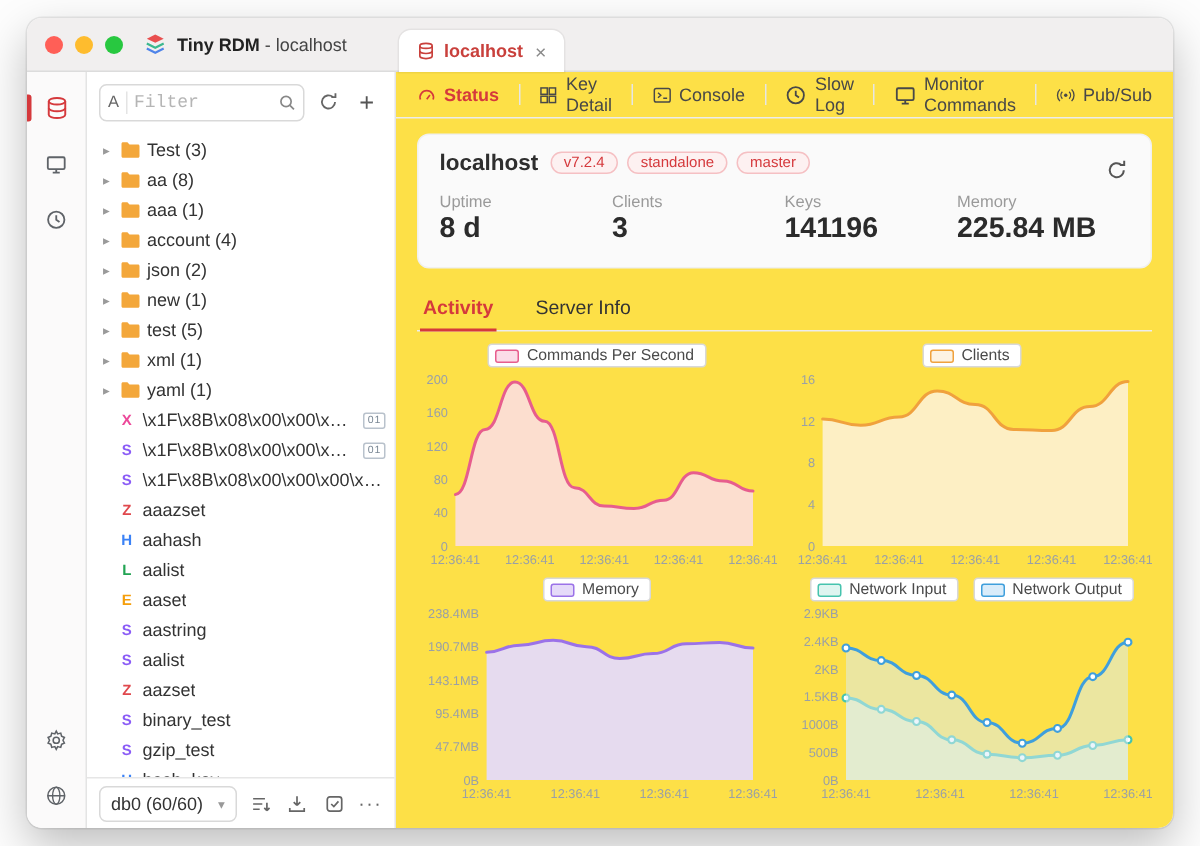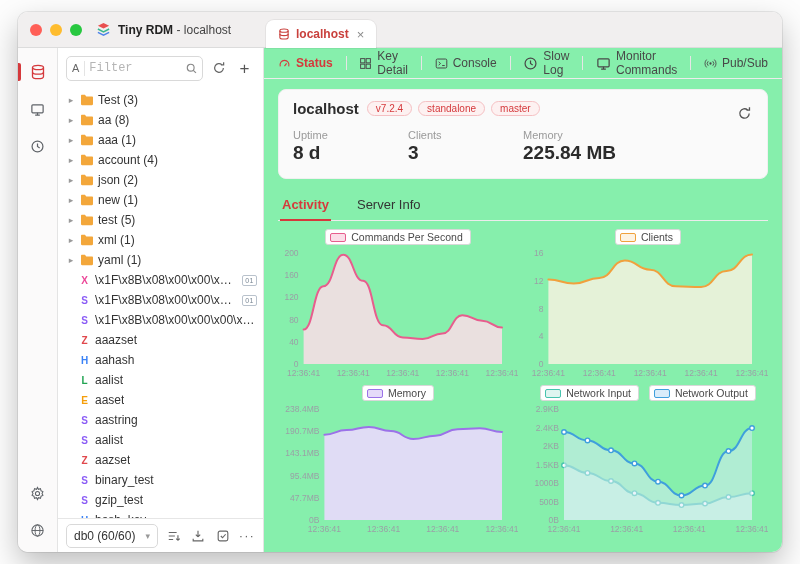--- a/index.html
+++ b/index.html
@@ -54,21 +54,21 @@
   .bin { margin-left:auto; font-size:7px; color:#7a8794; border:1px solid #b9c2cc; border-radius:2px; padding:0 2px; line-height:9px; letter-spacing:.5px; flex:0 0 auto; }
 
   .browser-footer { height:34px; border-top:1px solid #e6e6e6; display:flex; align-items:center; gap:8px; padding:0 8px; flex:0 0 auto; }
   .db-select { width:100px; height:24px; border:1px solid #d9d9d9; border-radius:5px; display:flex; align-items:center;
     justify-content:space-between; padding:0 7px; font-size:12px; color:#333; }
   .db-caret { color:#999; font-size:9px; }
   .footer-ic { width:18px; height:18px; display:flex; align-items:center; justify-content:center; color:#666; }
   .dots { font-size:13px; color:#666; letter-spacing:1px; }
 
   
-  .main { flex:1; display:flex; flex-direction:column; min-width:0; background:#86efac; }
+  .main { flex:1; display:flex; flex-direction:column; min-width:0; background:#fde047; }
   .toolbar { height:31px; border-bottom:1px solid #ececec; display:flex; align-items:center; padding:0 14px; gap:13px; flex:0 0 auto; }
   .nav-tab { display:flex; align-items:center; gap:5px; font-size:12px; color:#484848; cursor:default; }
   .nav-tab.active { color:#d5393c; font-weight:700; }
   .ticon { display:flex; align-items:center; }
   .tsep { width:1px; height:14px; background:#e6e6e6; }
 
   .content { flex:1; padding:10px 14px 0; overflow:hidden; }
 
   .server-card { background:#fafafa; border:1px solid #f0f0f0; border-radius:8px; padding:10px 14px 14px; position:relative; }
   .server-head { display:flex; align-items:center; gap:8px; }
@@ -443,20 +443,24 @@
               </svg>
             </span>
           <div class="stats" id="server-stats">
               <div>
                 <div class="stat-label">Uptime</div>
                 <div class="stat-value">8 d</div>
               </div>
               <div>
                 <div class="stat-label">Clients</div>
                 <div class="stat-value">3</div>
+              </div>
+              <div>
+                <div class="stat-label">Keys</div>
+                <div class="stat-value">141196</div>
               </div>
               <div>
                 <div class="stat-label">Memory</div>
                 <div class="stat-value">225.84 MB</div>
               </div>
             </div>
         </div>
 
         <div class="activity-tabs" id="activity-tabs">
             <div class="atab active">Activity</div>

